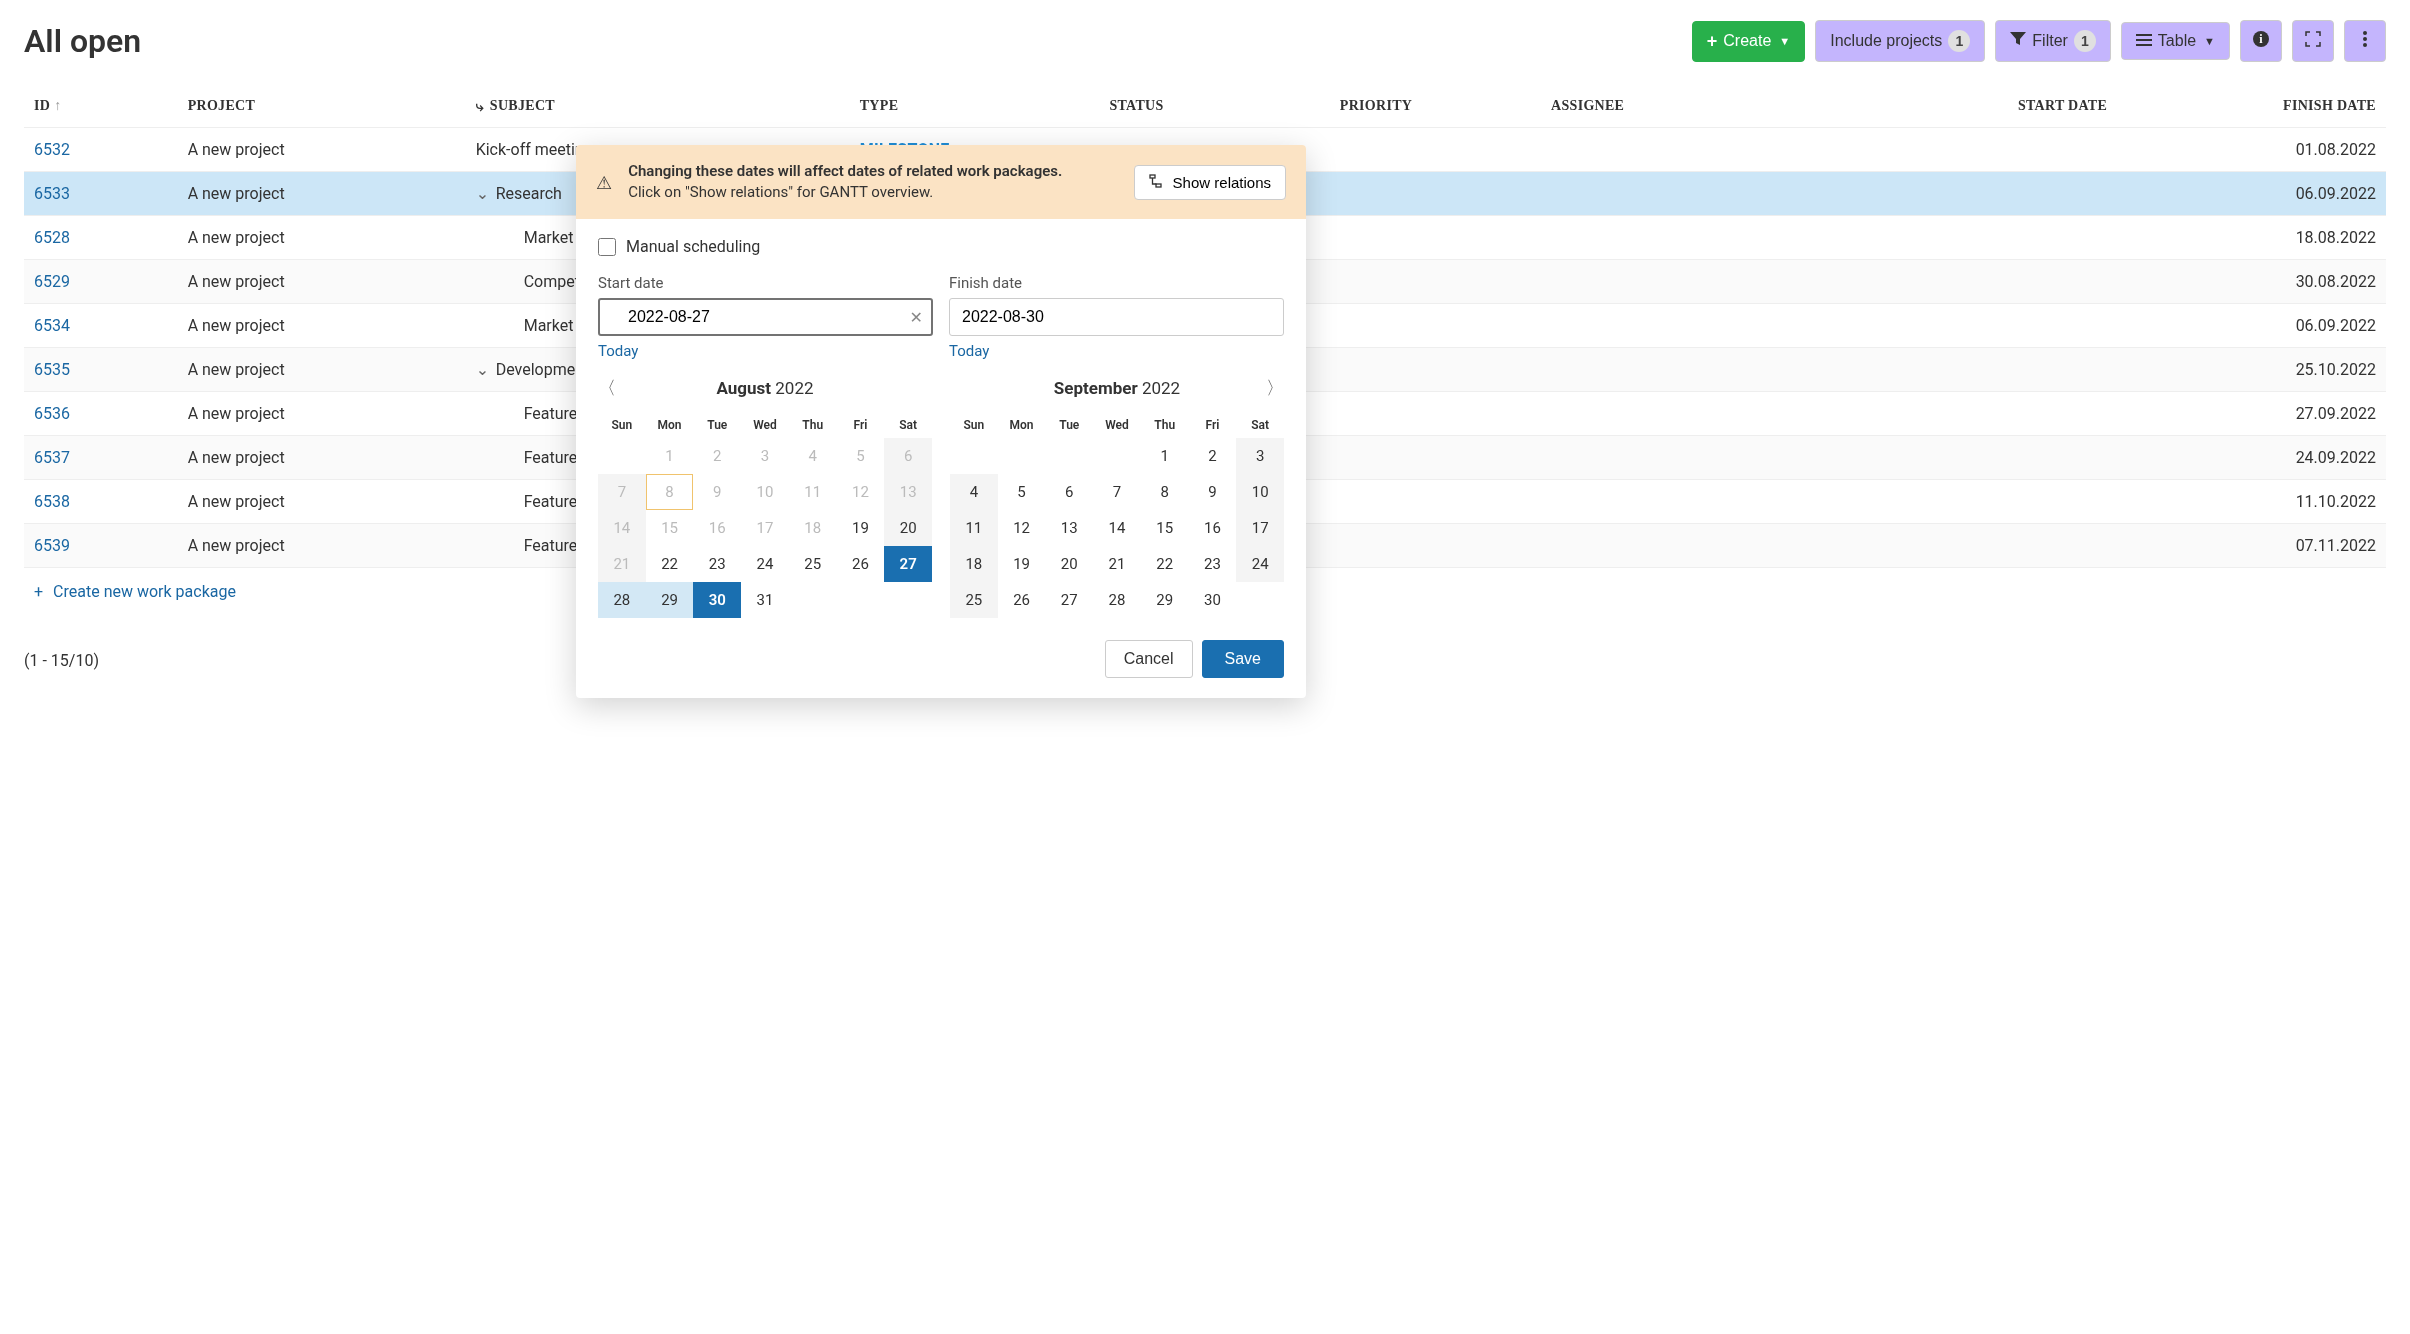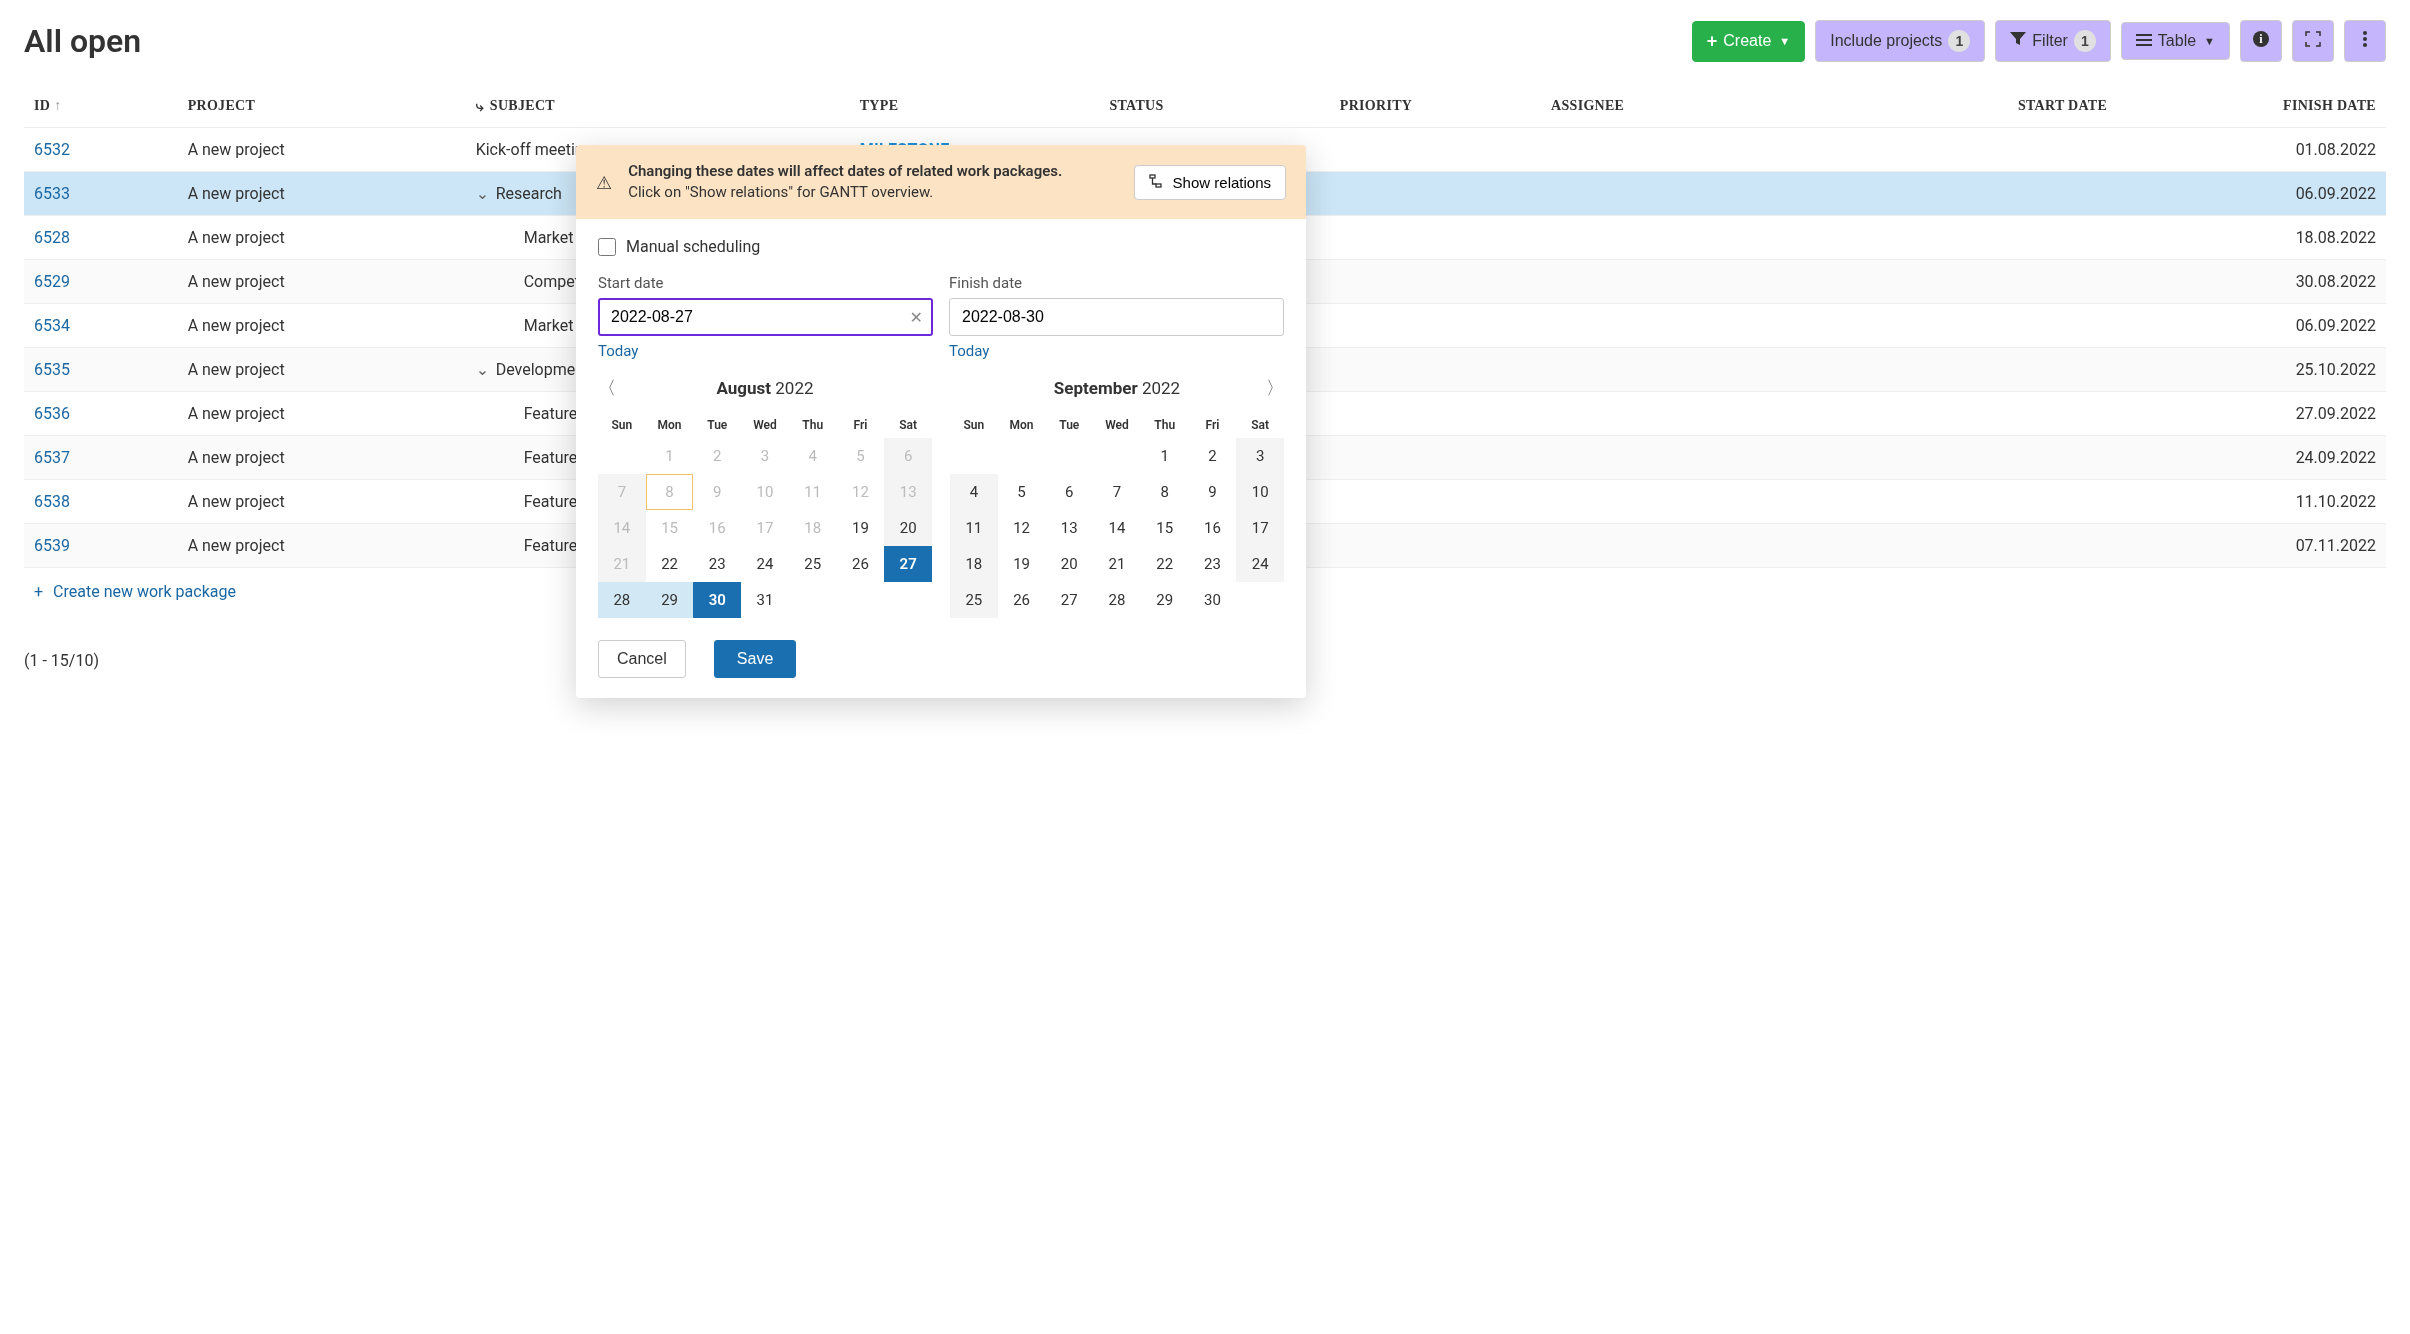--- a/index.html
+++ b/index.html
@@ -146,21 +146,21 @@
   .dp-body { padding: 18px 22px 20px; }
   .dp-manual { display:flex; align-items:center; gap:10px; margin-bottom:18px; font-size:16px; color:#333;}
   .dp-manual input { width:18px; height:18px; }
   .dp-inputs { display:flex; gap:16px; margin-bottom:16px; }
   .dp-input-group { flex:1; }
   .dp-input-group label { display:block; font-size:15px; color:#555; margin-bottom:6px; }
   .dp-input-wrap { position:relative; }
   .dp-input-wrap input {
     width:100%; padding:9px 12px; font-size:16px; border:1px solid #ccc; border-radius:3px;
   }
-  .dp-input-wrap.focus input { border:2px solid #6d28d9; padding:8px 11px; }
+  .dp-input-wrap.focus input { border:2px solid #737373; padding:8px 28px; }
   .dp-input-wrap .clear { position:absolute; right:10px; top:50%; transform:translateY(-50%); color:#888; cursor:pointer; font-size:16px;}
   .dp-today { color:#1a67a3; font-size:15px; margin-top:6px; display:inline-block; cursor:pointer;}
 
   .dp-calendars { display:flex; gap:18px; margin-top:12px; }
   .cal { flex:1; }
   .cal-header { display:flex; align-items:center; justify-content:center; position:relative; margin-bottom:12px; height:24px;}
   .cal-nav { position:absolute; font-size:18px; color:#666; cursor:pointer; }
   .cal-nav.prev { left:0; }
   .cal-nav.next { right:0; }
   .cal-title { font-size:17px; }
@@ -171,21 +171,21 @@
     font-size:15px; padding:9px 0; color:#333; cursor:pointer; position:relative;
     height:36px; display:flex; align-items:center; justify-content:center;
   }
   .cal-day.past { color:#bbb; }
   .cal-day.weekend { background:#f4f4f4; }
   .cal-day.weekend.past { color:#bbb; background:#f4f4f4;}
   .cal-day.selected-start { background:#1a6fb0; color:#fff; font-weight:600;}
   .cal-day.in-range { background:#d3e8f5; color:#333;}
   .cal-day.selected-end { background:#1a6fb0; color:#fff; font-weight:600;}
   .cal-day.today-outline { box-shadow: inset 0 0 0 1px #f0c36d; }
-  .dp-actions { display:flex; justify-content:flex-start; gap:28px; margin-top:22px;}
+  .dp-actions { display:flex; justify-content:flex-end; gap:9px; margin-top:22px;}
   .dp-actions .btn-cancel {
     background:#fff; border:1px solid #ccc; color:#333; padding:9px 18px; border-radius:3px; font-size:16px; cursor:pointer;
   }
   .dp-actions .btn-save {
     background:#1a6fb0; border:1px solid #1a6fb0; color:#fff; padding:0 22px; border-radius:3px; font-size:16px; cursor:pointer; font-weight:500;
   }
   .col-id{width:80px;} .col-proj{width:150px;} .col-subj{width:200px;} .col-type{width:130px;}
   .col-status{width:120px;} .col-prio{width:110px;} .col-assign{width:160px;}
   .col-start{width:140px;} .col-finish{width:140px;}
 </style>

